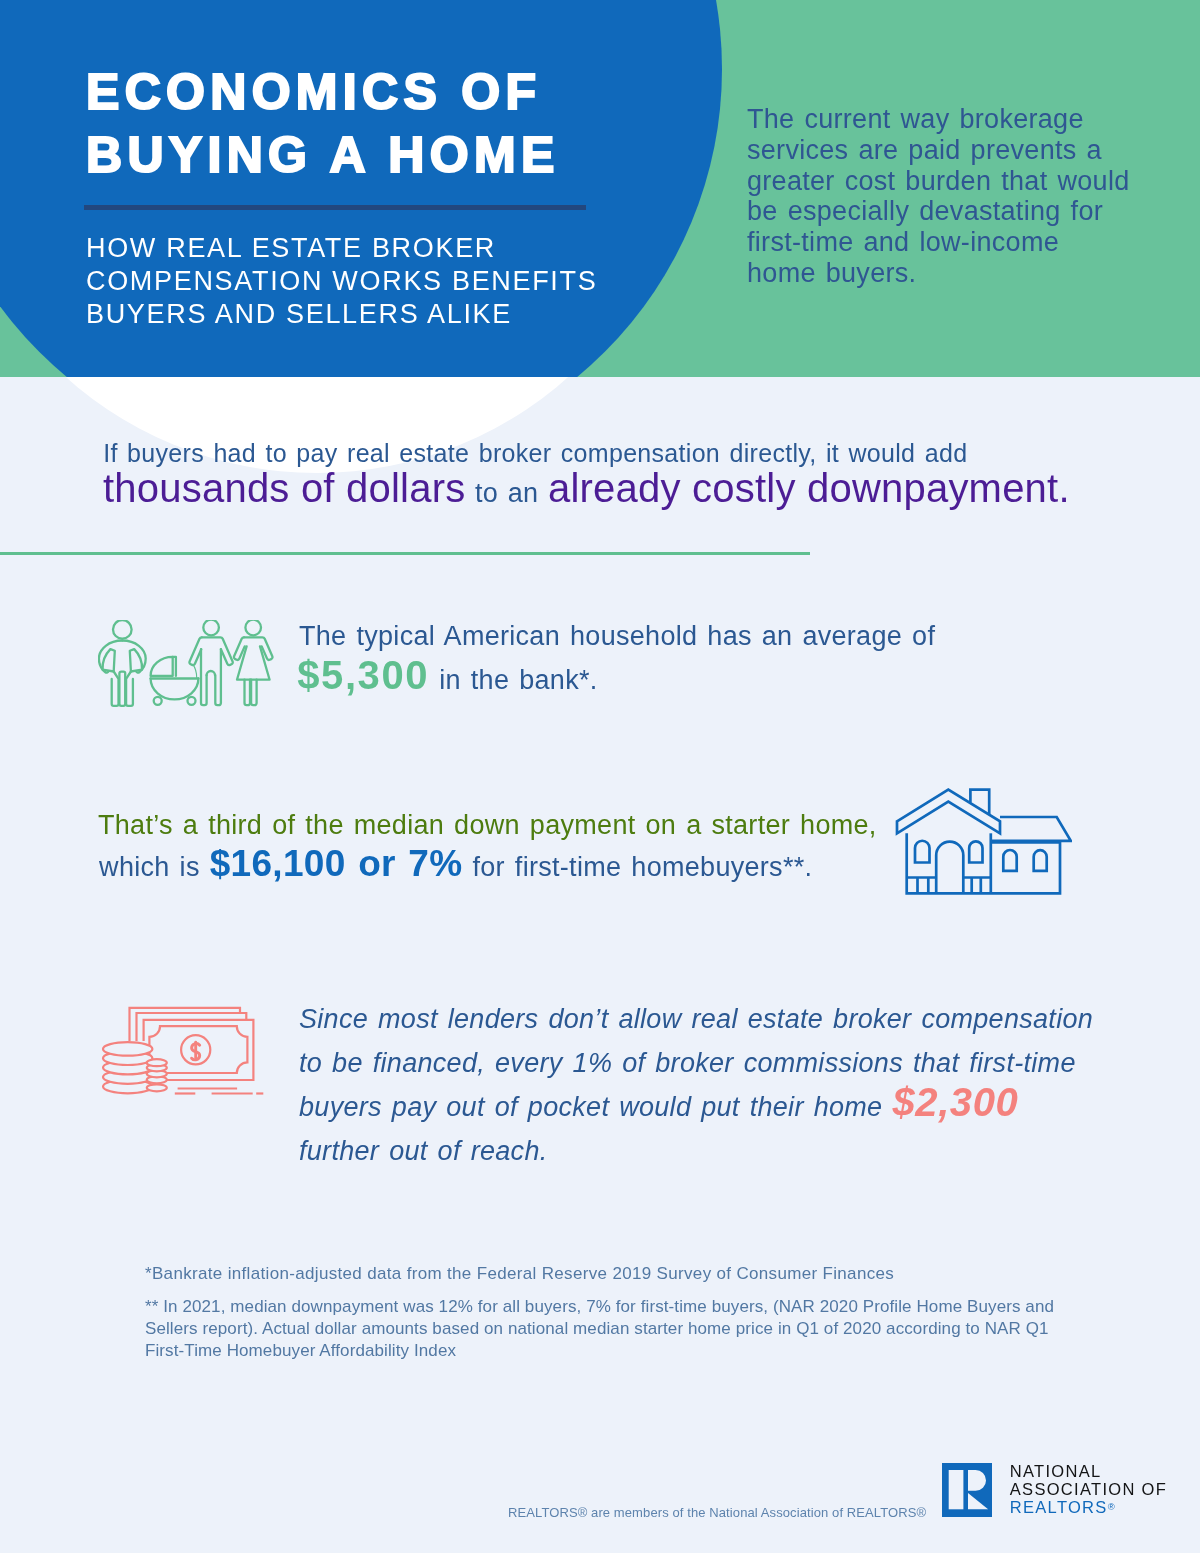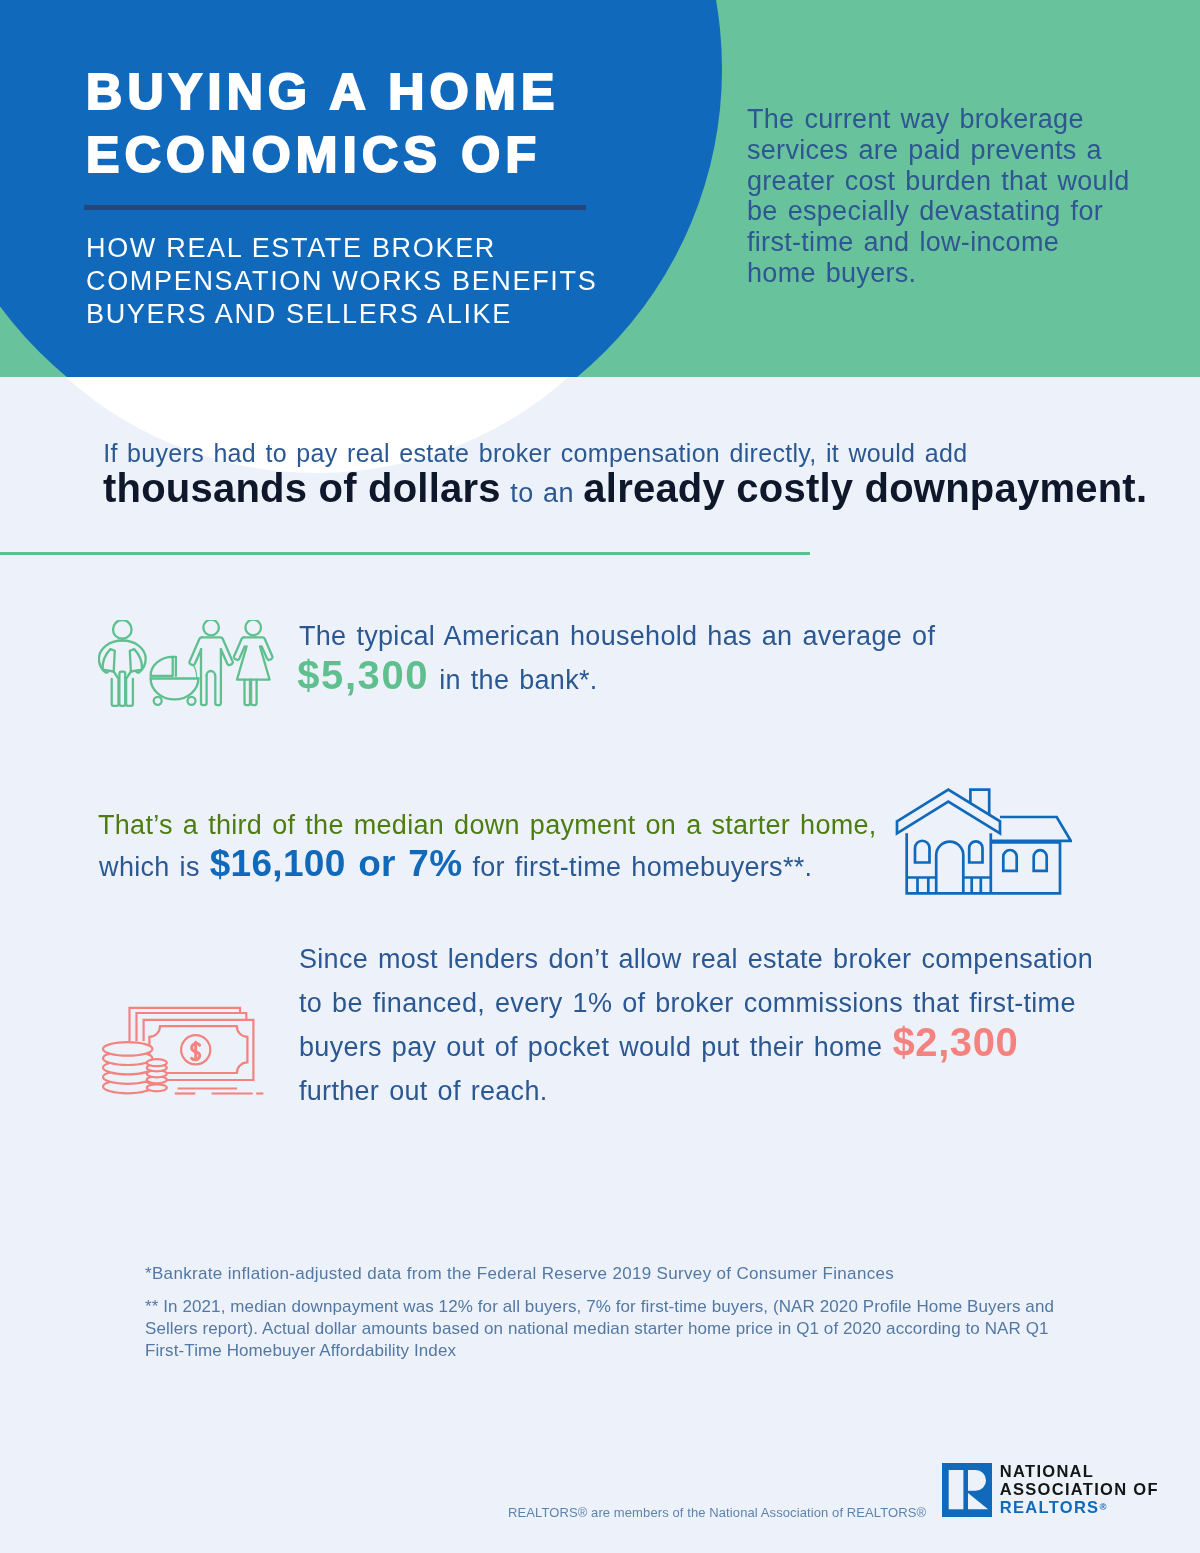--- a/index.html
+++ b/index.html
@@ -24,68 +24,68 @@
   .subtitle{position:absolute;left:86px;top:232.3px;width:580px;color:#ffffff;font-size:27px;
             line-height:33px;letter-spacing:1.68px;font-weight:normal;}
   .header-note{position:absolute;left:747px;top:104px;width:390px;color:#2f5692;font-size:27px;
                line-height:30.8px;letter-spacing:0.3px;word-spacing:2.2px;}
 
   
   .lead1{position:absolute;left:103.2px;top:437px;color:#2b5892;font-size:25px;letter-spacing:0.3px;word-spacing:2.2px;
          line-height:32px;white-space:nowrap;}
   .lead2{position:absolute;left:103px;top:468px;font-size:27px;letter-spacing:0.3px;word-spacing:2.2px;line-height:40px;
          white-space:nowrap;color:#2b5892;}
-  .hl-red{color:#0f172a;font-weight:bold;font-size:40px;letter-spacing:0.22px;word-spacing:0px;}
+  .hl-red{color:#4c1d95;font-weight:normal;font-size:40px;letter-spacing:0.22px;word-spacing:0px;}
   .lead2 .conn{word-spacing:1.8px;}
   .green-rule{position:absolute;left:0;top:552px;width:810px;height:3px;background:#5fbf8f;}
 
   
   .fam-icon{position:absolute;left:98px;top:620px;}
   .sec1-l1{position:absolute;left:299px;top:621px;color:#2b5892;font-size:27px;letter-spacing:0.3px;word-spacing:2.2px;white-space:nowrap;}
   .sec1-l2{position:absolute;left:297.2px;top:652.6px;color:#2b5892;font-size:27px;letter-spacing:0.3px;word-spacing:2.2px;white-space:nowrap;}
   .money-green{color:#5fbf8f;font-weight:bold;font-size:40px;letter-spacing:1.6px;word-spacing:0;}
 
   
   .house-icon{position:absolute;left:890px;top:780px;}
   .sec2-l1{position:absolute;left:98px;top:810px;color:#4d7c0f;font-size:27px;letter-spacing:0.3px;word-spacing:2.2px;white-space:nowrap;}
   .sec2-l2{position:absolute;left:99.1px;top:843.4px;color:#2b5892;font-size:27px;letter-spacing:0.3px;word-spacing:2.2px;white-space:nowrap;}
   .money-blue{color:#1069bb;font-weight:bold;font-size:37px;letter-spacing:0.3px;word-spacing:2px;}
 
   
   .money-icon{position:absolute;left:99px;top:1000px;}
-  .sec3{position:absolute;left:299px;top:937px;color:#2b5892;font-size:27px;letter-spacing:0.3px;word-spacing:2.2px;line-height:44px;}
+  .sec3{position:absolute;left:299px;top:997px;color:#2b5892;font-size:27px;letter-spacing:0.3px;word-spacing:2.2px;line-height:44px;font-style:italic;}
   .sec3 div{white-space:nowrap;}
   .money-red{color:#f4827e;font-weight:bold;font-size:40px;letter-spacing:0.6px;word-spacing:0;line-height:0;}
 
   
   .fn1{position:absolute;left:145px;top:1264px;color:#5278a3;font-size:17px;letter-spacing:0.33px;word-spacing:0px;white-space:nowrap;}
   .fn2{position:absolute;left:145px;top:1296px;width:925px;color:#5278a3;font-size:17px;line-height:22.2px;letter-spacing:0.1px;word-spacing:0px;}
 
   
   .footer-note{position:absolute;left:492px;top:1505px;color:#5d83ad;font-size:13px;letter-spacing:0.1px;white-space:nowrap;margin-left:16px;}
   .nar{position:absolute;left:941.8px;top:1462.6px;display:flex;align-items:flex-start;}
   .nar-mark{line-height:0;}
-  .nar-text{margin-left:8px;margin-top:-1px;font-weight:bold;letter-spacing:1.3px;}
+  .nar-text{margin-left:18px;margin-top:-1px;font-weight:normal;letter-spacing:1.3px;}
   .nar-l1,.nar-l2{color:#141516;font-size:16.5px;line-height:18.4px;}
   .nar-l3{color:#1069bb;font-size:16.5px;line-height:18.4px;}
   .nar-l3 sup{font-size:9.5px;vertical-align:3px;letter-spacing:0;}
 </style>
 </head>
 <body>
 
 <div class="page">
 
   <div class="white-circle"></div>
   <div class="header">
     <div class="blue-circle"></div>
   </div>
 
   <div class="title">
+    <div>ECONOMICS OF</div>
     <div>BUYING A HOME</div>
-    <div>ECONOMICS OF</div>
   </div>
   <div class="title-rule"></div>
   <div class="subtitle">
     <div>HOW REAL ESTATE BROKER</div>
     <div>COMPENSATION WORKS BENEFITS</div>
     <div>BUYERS AND SELLERS ALIKE</div>
   </div>
   <div class="header-note">The current way brokerage services are paid prevents a greater cost burden that would be especially devastating for first-time and low-income home buyers.</div>
 
   <div class="lead1">If buyers had to pay real estate broker compensation directly, it would add</div>

